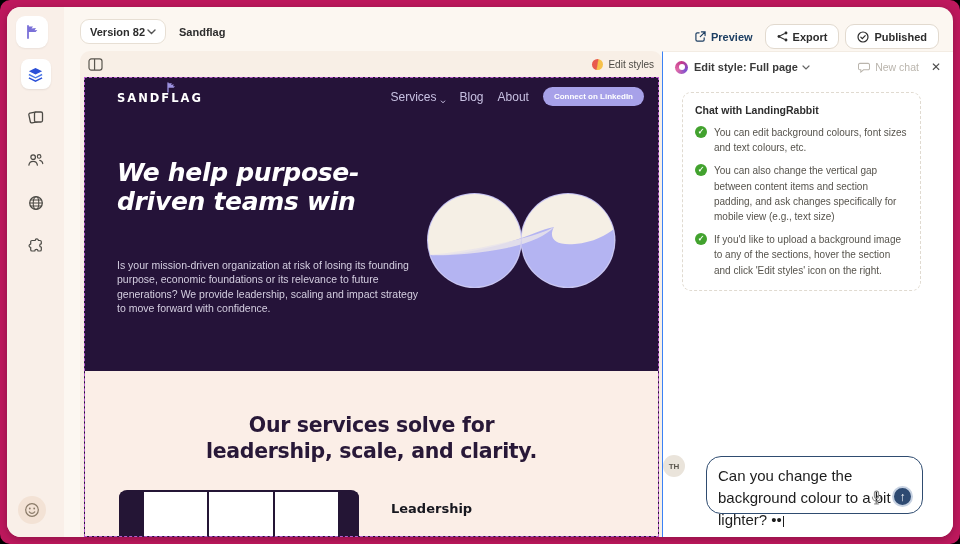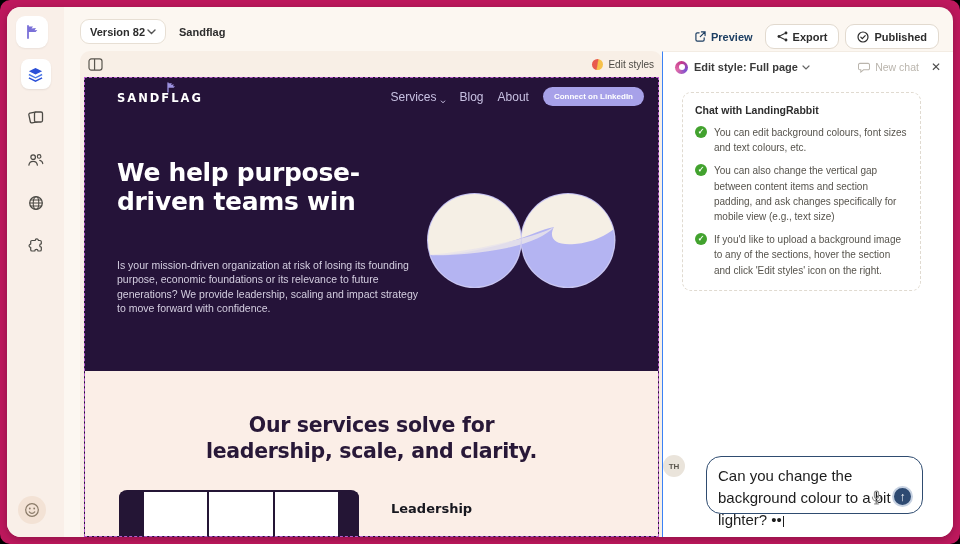--- a/index.html
+++ b/index.html
@@ -33,21 +33,21 @@
 
   .webview { position:absolute; left:4px; right:3px; top:26px; bottom:0; border:1.5px dashed #b85bce; background:#251339; overflow:hidden; }
   .site-header { position:relative; height:37px; background:#251339; display:flex; align-items:center; }
   .brand { position:absolute; left:32px; top:13px; font-family:"DejaVu Sans", sans-serif; font-size:11.5px; font-weight:800; letter-spacing:2px; color:#fff; }
   .brand-flag { position:absolute; left:81px; top:4px; }
   .site-nav { position:absolute; right:14px; top:0; height:37px; display:flex; align-items:center; gap:14px; }
   .nav-link { display:flex; align-items:flex-end; gap:3px; font-size:12px; color:#c8c1e2; cursor:pointer; }
   .cta-pill { background:#a7a1e9; color:#fff; font-size:8px; font-weight:700; padding:5px 11px; border-radius:11px; cursor:pointer; }
 
   .hero { position:relative; height:256px; background:#251339; }
-  .hero h1 { position:absolute; left:32px; top:44px; font-family:"DejaVu Sans", sans-serif; font-size:25px; line-height:1.14; font-weight:800; color:#fff; letter-spacing:-.3px; }
+  .hero h1 { position:absolute; left:32px; top:44px; font-family:"DejaVu Sans", sans-serif; font-size:25px; line-height:1.14; font-weight:800; color:#fff; letter-spacing:-.3px;font-style:italic; }
   .hero p { position:absolute; left:32px; top:143px; width:304px; font-size:10.5px; line-height:1.38; color:#d4cee0; }
   .hero-art { position:absolute; left:342px; top:78px; }
 
   .services { position:absolute; left:0; right:0; top:293px; bottom:0; background:#fbeee7; }
   .services h2 { position:absolute; left:0; right:0; top:42px; text-align:center; font-family:"DejaVu Sans", sans-serif; font-size:20.5px; line-height:1.26; font-weight:800; color:#281838; letter-spacing:-.3px; }
   .seg-bar { position:absolute; left:34px; top:119px; width:240px; height:50px; background:#241535; border-radius:8px 8px 0 0; display:flex; padding-top:2px; overflow:hidden; }
   .seg-bar .cap { background:#241535; }
   .seg-bar .cap.l { width:25px; }
   .seg-bar .cap.r { width:21px; }
   .seg-bar .seg { flex:1; background:#fff; }

